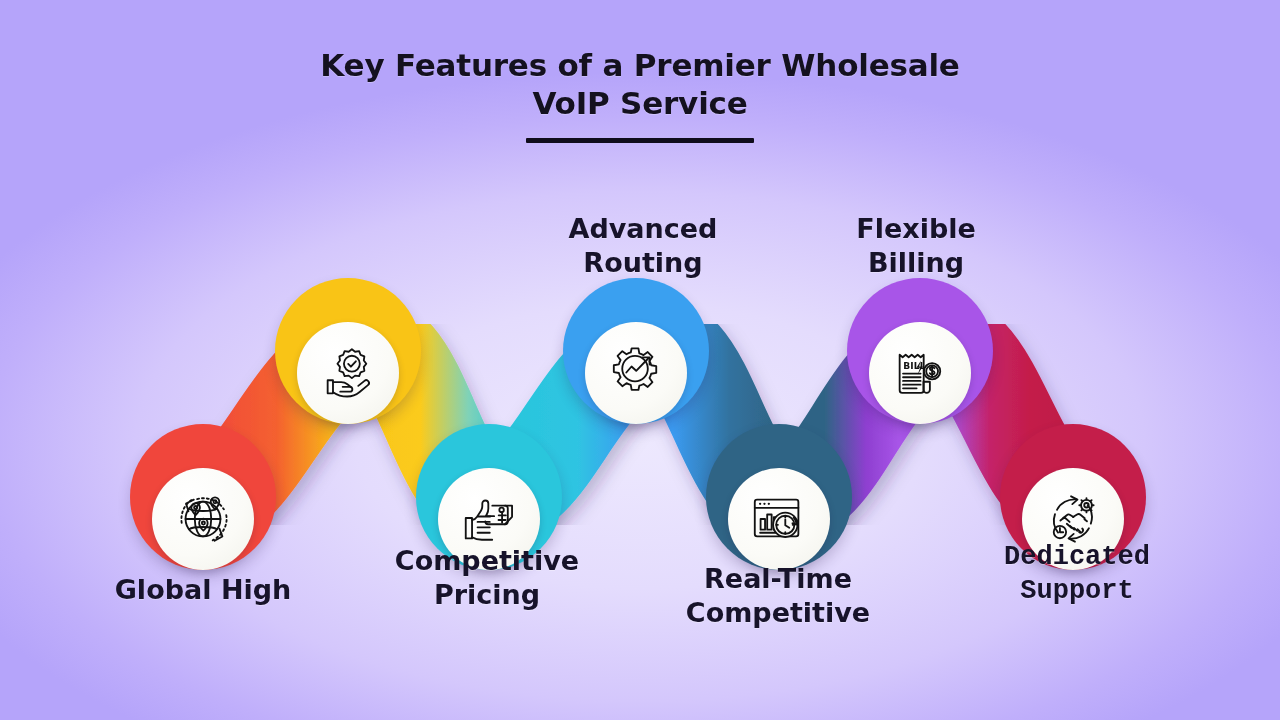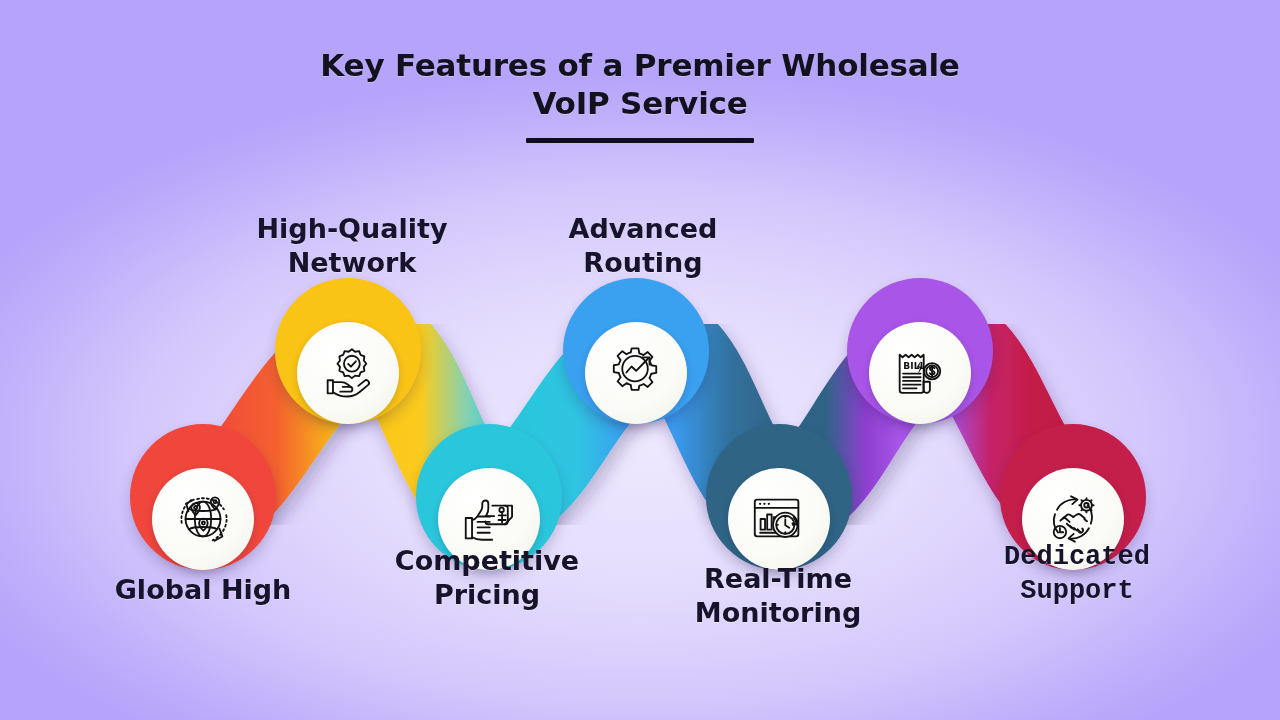--- a/index.html
+++ b/index.html
@@ -176,22 +176,20 @@
         <path d="M36 7.5 l3.3 2.6 4.2 -0.6 1.5 3.9 3.9 1.5 -0.6 4.2 2.6 3.3 -2.6 3.3 0.6 4.2 -3.9 1.5 -1.5 3.9 -4.2 -0.6 -3.3 2.6 -3.3 -2.6 -4.2 0.6 -1.5 -3.9 -3.9 -1.5 0.6 -4.2 -2.6 -3.3 2.6 -3.3 -0.6 -4.2 3.9 -1.5 1.5 -3.9 4.2 0.6 z"></path>
         <circle cx="36" cy="22.4" r="8.2"></circle>
         <path d="M32.2 22.6 l2.8 2.9 5.1 -5.6"></path>
         <path d="M11 39.5 h5.5 v13.5 H11 z"></path>
         <path d="M16.5 41.5 h8.5 c2.4 0 4.6 0.8 6.4 2.2 l3.6 2.8"></path>
         <path d="M26.5 46.3 h7.4 c1.5 0 2.6 1.1 2.6 2.5 s-1.1 2.5 -2.6 2.5 H24"></path>
         <path d="M16.5 51.8 c4.4 3 9.4 4.5 14.6 4.5 4.8 0 9.3 -1.7 12.9 -4.7 l8.6 -7.1 c1.2 -1 1.4 -2.8 0.4 -4 -1 -1.2 -2.8 -1.4 -4 -0.4 l-6.4 5.2"></path>
       </svg>
     </div>
   </div>
-  <div class="node-label label-above" style="left:352px; top:281px;">High-Quality
-Network</div>
 
   <div class="node" style="left:489px; top:497px; background:#2AC6DC;">
     <div class="node-inner">
       <svg width="62" height="62" viewBox="0 0 64 64" fill="none" stroke="#121212" stroke-width="1.9" stroke-linecap="round" stroke-linejoin="round">
         <path d="M8 31 h6.5 v21 H8 z"></path>
         <path d="M14.5 33 c2.6 -0.4 4 -1.6 5.2 -3.4 l4 -6.2 c0.9 -1.4 1.4 -3 1.4 -4.7 V16 c0 -1.7 1.4 -3.1 3.1 -3.1 1.7 0 3.1 1.4 3.1 3.1 v5.2 c0 2 -0.5 3.9 -1.4 5.6 l-1.2 2.3 h8.6"></path>
         <path d="M20.6 29.4 h12.6"></path>
         <path d="M20.2 35 h12.6"></path>
         <path d="M20.2 40.6 h12.6"></path>
         <path d="M20.2 46.2 h12.6"></path>
@@ -239,41 +237,43 @@
         <path d="M47.2 30.6 a12.6 12.6 0 0 1 2.9 6.6"></path>
         <path d="M50.6 33.4 l-0.5 4.4 -4.2 -1.4"></path>
         <line x1="38.5" y1="28.8" x2="38.5" y2="30.4"></line>
         <line x1="38.5" y1="45.6" x2="38.5" y2="47.2"></line>
         <line x1="29.3" y1="38" x2="30.9" y2="38"></line>
         <line x1="46.1" y1="38" x2="47.7" y2="38"></line>
       </svg>
     </div>
   </div>
   <div class="node-label label-below" style="left:778px; top:562px;">Real-Time
-Monitoring</div>
+Competitive</div>
 
   <div class="node" style="left:920px; top:351px; background:#A855E8;">
     <div class="node-inner">
       <svg width="62" height="62" viewBox="0 0 64 64" fill="none" stroke="#121212" stroke-width="1.9" stroke-linecap="round" stroke-linejoin="round">
         <path d="M11 13.2 l3.1 2.6 3.1 -2.6 3.1 2.6 3.1 -2.6 3.1 2.6 3.1 -2.6 3.1 2.6 3.1 -2.6 v36.6 c0 1.5 -1.2 2.7 -2.7 2.7 H13.7 c-1.5 0 -2.7 -1.2 -2.7 -2.7 z"></path>
         <text x="14.6" y="27.4" font-family="DejaVu Sans, sans-serif" font-size="9.4" font-weight="700" fill="#121212" stroke="none" letter-spacing="0.2">BILL</text>
         <path d="M33 19.2 l-4.7 7.4 h3.9 l-2.5 6.6 5.3 -8 h-4 z" fill="#121212" stroke="none"></path>
         <line x1="14.5" y1="32.6" x2="32.6" y2="32.6"></line>
         <line x1="14.5" y1="36.4" x2="32.6" y2="36.4"></line>
         <line x1="14.5" y1="40.2" x2="32.6" y2="40.2"></line>
         <line x1="14.5" y1="44" x2="32.6" y2="44"></line>
         <line x1="14.5" y1="47.8" x2="28.5" y2="47.8"></line>
         <path d="M35.6 41 h6.6 v8.2 c0 1.8 -1.5 3.3 -3.3 3.3 -1.8 0 -3.3 -1.5 -3.3 -3.3 z"></path>
         <circle cx="44.5" cy="30.2" r="8.4" fill="#fbfbf7"></circle>
         <circle cx="44.5" cy="30.2" r="6.1"></circle>
         <path d="M46.9 27.1 c-0.6 -0.9 -1.5 -1.3 -2.4 -1.3 -1.3 0 -2.3 0.8 -2.3 1.9 0 2.5 4.8 1.3 4.8 3.9 0 1.1 -1 1.9 -2.4 1.9 -1 0 -1.9 -0.4 -2.5 -1.3"></path>
         <line x1="44.5" y1="24.4" x2="44.5" y2="36"></line>
       </svg>
     </div>
   </div>
+  <div class="node-label label-above" style="left:916px; top:281px;">Flexible
+Billing</div>
 
   <div class="node" style="left:1073px; top:497px; background:#C41E4A;">
     <div class="node-inner">
       <svg width="62" height="62" viewBox="0 0 64 64" fill="none" stroke="#121212" stroke-width="1.9" stroke-linecap="round" stroke-linejoin="round">
         <path d="M15.5 22.5 C19 15.5, 27 11, 35.5 11.8"></path>
         <path d="M30 8.6 l6.6 3.4 -5.3 4.6"></path>
         <path d="M48.5 41.5 C45 48.5, 37 53, 28.5 52.2"></path>
         <path d="M34 55.4 l-6.6 -3.4 5.3 -4.6"></path>
         <path d="M13.4 27 C11.2 33.5, 12.4 40.8, 16.6 46"></path>
         <path d="M50.4 36.8 C52.6 30.3, 51.4 23, 47.2 17.8"></path>

